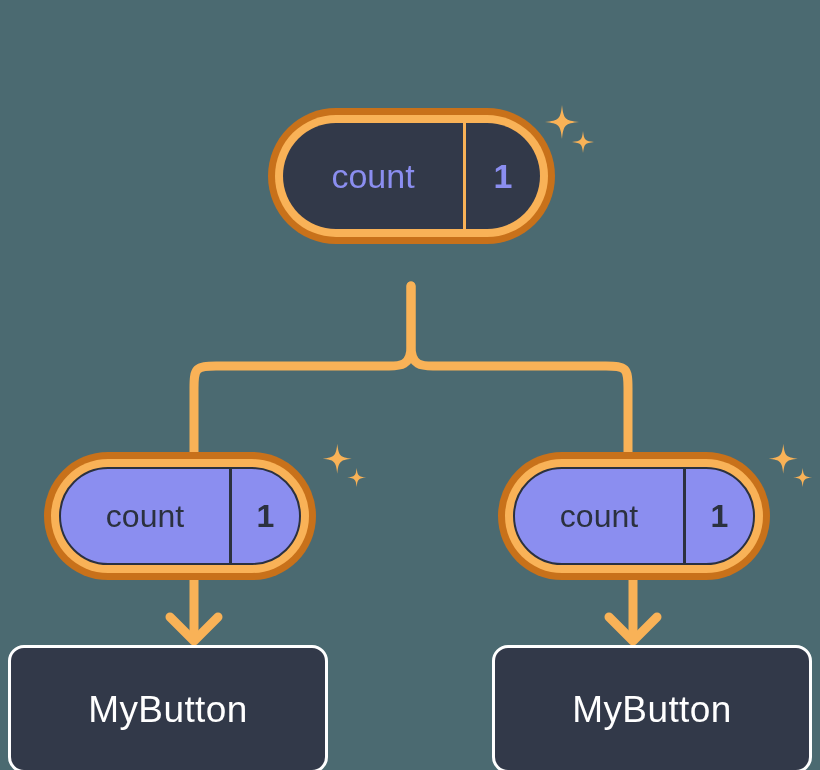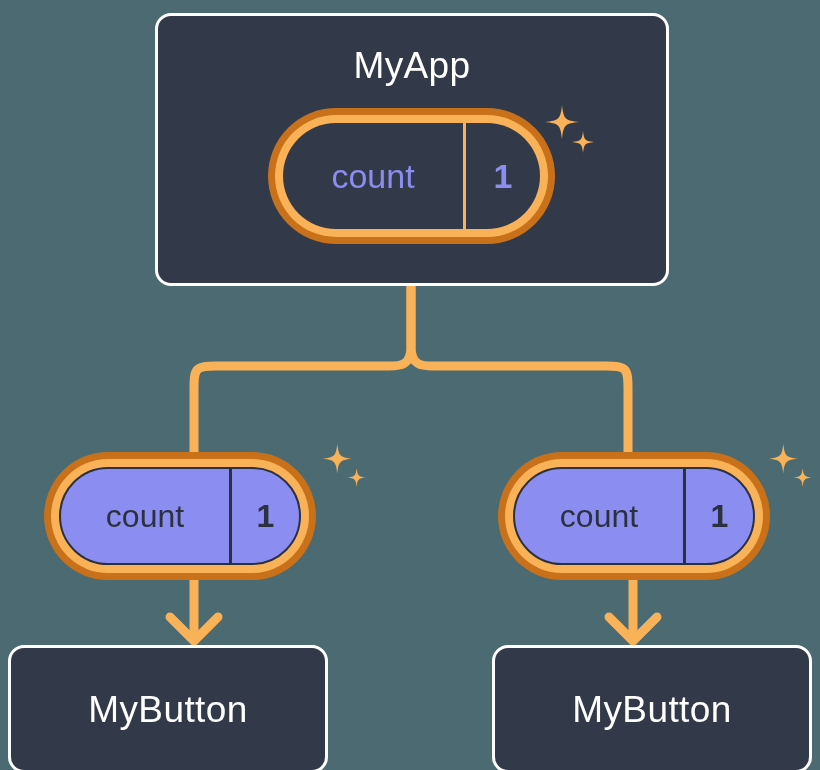--- a/index.html
+++ b/index.html
@@ -217,23 +217,20 @@
       <line x1="194" y1="580" x2="194" y2="640" stroke="#f9b257" stroke-width="9" stroke-linecap="round"></line>
       <polyline points="170,617 194,641 218,617" fill="none" stroke="#f9b257" stroke-width="9" stroke-linecap="round" stroke-linejoin="round"></polyline>
     </g>
 
     <g>
       <line x1="633" y1="580" x2="633" y2="640" stroke="#f9b257" stroke-width="9" stroke-linecap="round"></line>
       <polyline points="609,617 633,641 657,617" fill="none" stroke="#f9b257" stroke-width="9" stroke-linecap="round" stroke-linejoin="round"></polyline>
     </g>
   </svg>
 
-  <div class="card" id="card-myapp">
-    <div class="card-title">MyApp</div>
-  </div>
 
   <div class="pill pill-dark" id="pill-myapp">
     <div class="pill-outer">
       <div class="pill-mid">
         <div class="pill-inner">
           <div class="pill-key">count</div>
           <div class="pill-val">1</div>
         </div>
       </div>
     </div>

